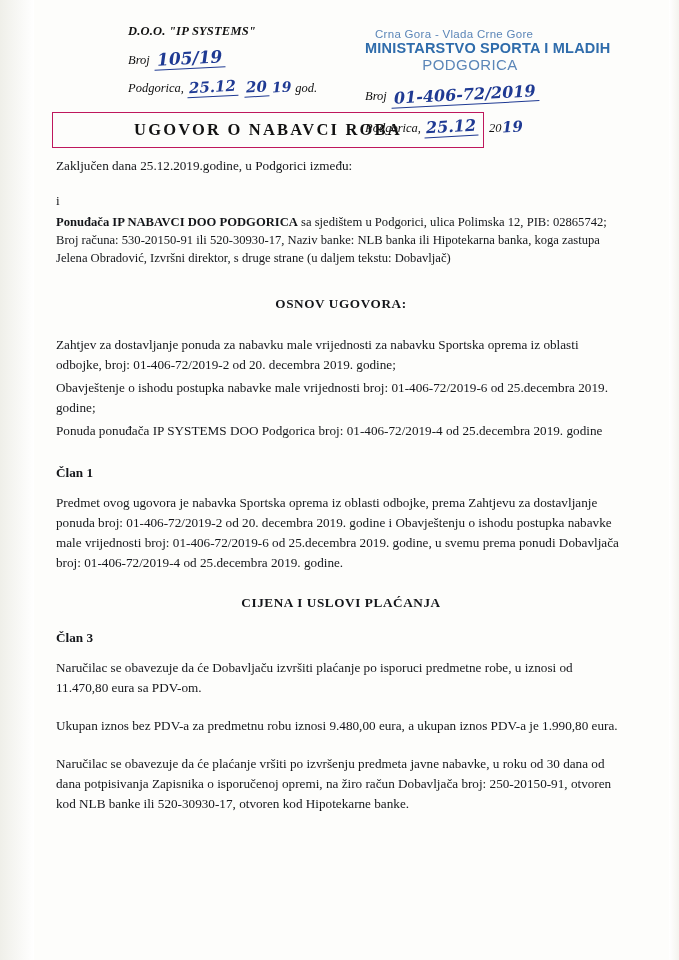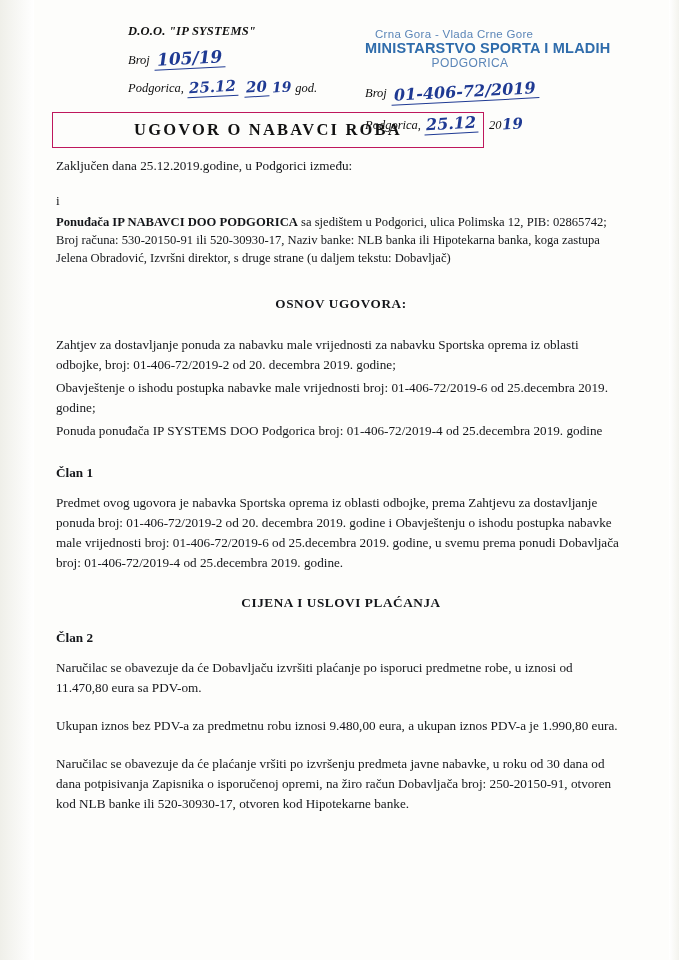--- a/index.html
+++ b/index.html
@@ -96,21 +96,21 @@
     color: #5b86b8;
     margin-left: 10px;
   }
   .stamp-right .l2 {
     font-size: 14.5px;
     font-weight: bold;
     letter-spacing: .2px;
     color: #2f6cab;
   }
   .stamp-right .l3 {
-    font-size: 12px;
+    font-size: 15px;
     text-align: center;
     width: 210px;
     color: #5b86b8;
     letter-spacing: .4px;
   }
   .stamp-right .rrow {
     margin-top: 12px;
     font-family: "Liberation Serif", serif;
     color: #111;
     font-size: 12.5px;
@@ -216,21 +216,21 @@
     <p>Zahtjev za dostavljanje ponuda za nabavku male vrijednosti za nabavku Sportska oprema iz oblasti odbojke, broj: 01-406-72/2019-2 od 20. decembra 2019. godine;</p>
     <p>Obavještenje o ishodu postupka nabavke male vrijednosti broj: 01-406-72/2019-6 od 25.decembra 2019. godine;</p>
     <p>Ponuda ponuđača IP SYSTEMS  DOO Podgorica broj: 01-406-72/2019-4 od 25.decembra 2019. godine</p>
 
     <div class="clan" style="margin-top:22px;">Član 1</div>
 
     <p>Predmet ovog ugovora je nabavka Sportska oprema iz oblasti odbojke, prema Zahtjevu za dostavljanje ponuda broj: 01-406-72/2019-2 od 20. decembra 2019. godine i  Obavještenju o ishodu postupka nabavke male vrijednosti broj: 01-406-72/2019-6 od 25.decembra 2019. godine, u svemu prema ponudi Dobavljača broj: 01-406-72/2019-4 od 25.decembra 2019. godine.</p>
 
     <div class="heading" style="margin-top:20px;">CIJENA I USLOVI PLAĆANJA</div>
 
-    <div class="clan" style="margin-top:2px;">Član 2</div>
+    <div class="clan" style="margin-top:2px;">Član 3</div>
 
     <p>Naručilac se obavezuje da će Dobavljaču izvršiti plaćanje po isporuci predmetne robe, u iznosi od 11.470,80 eura sa PDV-om.</p>
 
     <div class="spacer-para"></div>
 
     <p>Ukupan iznos bez PDV-a za predmetnu robu iznosi 9.480,00 eura, a ukupan iznos PDV-a je 1.990,80 eura.</p>
 
     <div class="spacer-para"></div>
 
     <p>Naručilac se obavezuje da će plaćanje vršiti po izvršenju predmeta javne nabavke, u roku od 30 dana od dana potpisivanja Zapisnika o isporučenoj opremi, na žiro račun Dobavljača broj: 250-20150-91, otvoren kod NLB banke ili 520-30930-17, otvoren kod Hipotekarne banke.</p>

